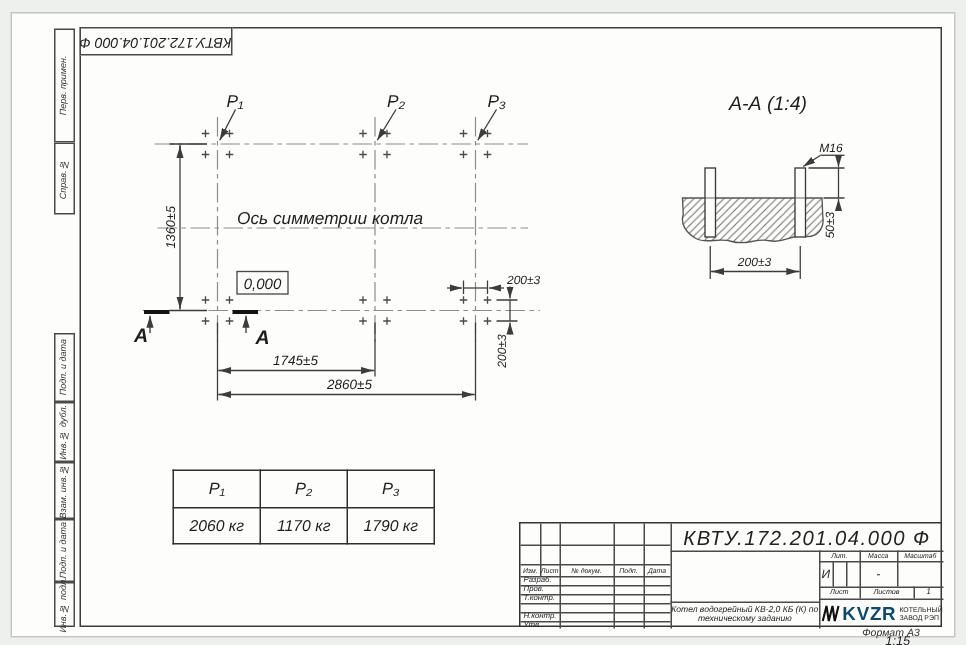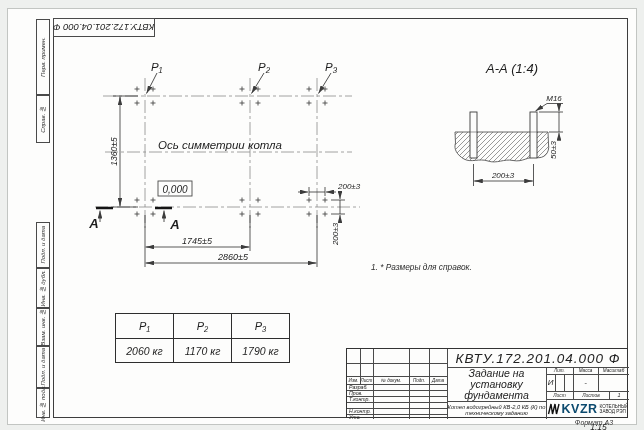--- a/index.html
+++ b/index.html
@@ -202,21 +202,20 @@
     <g stroke="#3c3c3c" stroke-width="0.85">
       <path d="M473.5,164 V186 M533.5,164 V186" fill="none"></path>
       <line x1="474" y1="181" x2="533" y2="181"></line>
       <line x1="482" y1="181" x2="474.8" y2="181" marker-end="url(#aw)"></line>
       <line x1="525" y1="181" x2="532.2" y2="181" marker-end="url(#aw)"></line>
       <text x="503" y="177.5" font-size="8" text-anchor="middle" stroke="none">200±3</text>
     </g>
   </svg>
 
   <div class="notes">
-    <p>1. * Размеры для справок.</p>
   </div>
 
   <table class="loads">
     <tbody>
         <tr>
       <th>P₁</th>
       <th>P₂</th>
       <th>P₃</th>
     </tr>
     <tr>
@@ -261,21 +260,20 @@
     <div class="cell" style="left:82px;top:27px;width:18px;height:8px;font-size:4.6px;">Дата</div>
 
     <div class="cell lbl" style="left:0;top:35px;width:26px;height:6px;font-size:5.2px;">Разраб.</div>
     <div class="cell lbl" style="left:0;top:41px;width:26px;height:6px;font-size:5.2px;">Пров.</div>
     <div class="cell lbl" style="left:0;top:47px;width:26px;height:6px;font-size:5.2px;">Т.контр.</div>
     <div class="cell lbl" style="left:0;top:59px;width:26px;height:6px;font-size:5.2px;">Н.контр.</div>
     <div class="cell lbl" style="left:0;top:65px;width:26px;height:5px;font-size:5.2px;">Утв.</div>
 
     <div class="cell docnum" style="left:100px;top:0;width:182px;height:18px;">КВТУ.172.201.04.000 Ф</div>
 
-    <div class="cell tbtitle" style="left:100px;top:18px;width:99px;height:34px;">Задание на установку фундамента</div>
     <div class="cell tbsub" style="left:100px;top:52px;width:99px;height:18px;">Котел водогрейный КВ-2,0 КБ (К) по техническому заданию</div>
 
     <div class="cell" style="left:199px;top:18px;width:27px;height:7px;font-size:4.6px;">Лит.</div>
     <div class="cell" style="left:226px;top:18px;width:25px;height:7px;font-size:4.6px;">Масса</div>
     <div class="cell" style="left:251px;top:18px;width:31px;height:7px;font-size:4.6px;">Масштаб</div>
     <div class="cell" style="left:199px;top:25px;width:9px;height:17px;font-size:8px;">И</div>
     <div class="cell" style="left:226px;top:25px;width:25px;height:17px;font-size:8px;">-</div>
     <div class="cell" style="left:236px;top:25px;width:31px;height:17px;font-size:8.5px;margin-top:44px;">1:15</div>
 
     <div class="cell" style="left:199px;top:42px;width:27px;height:8px;font-size:4.8px;">Лист</div>

